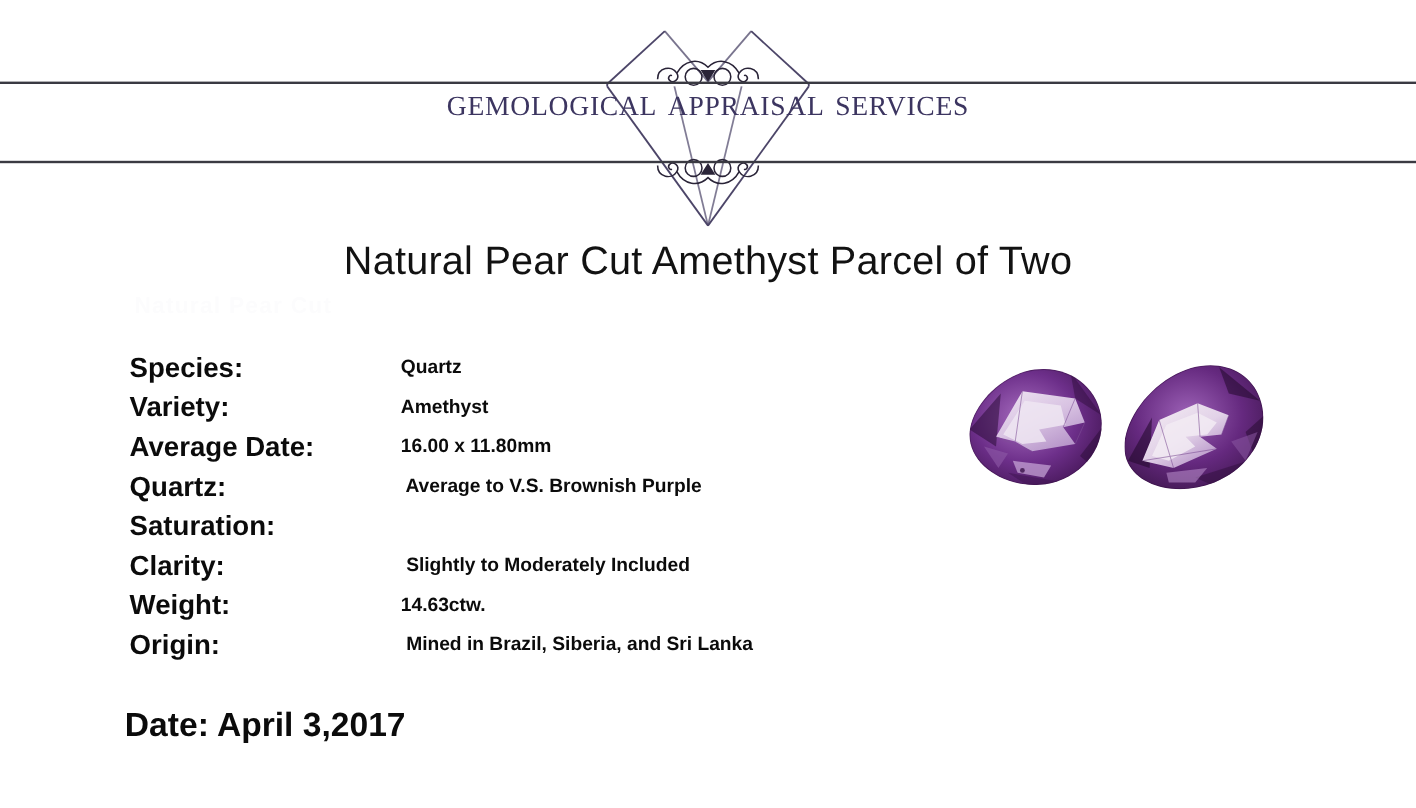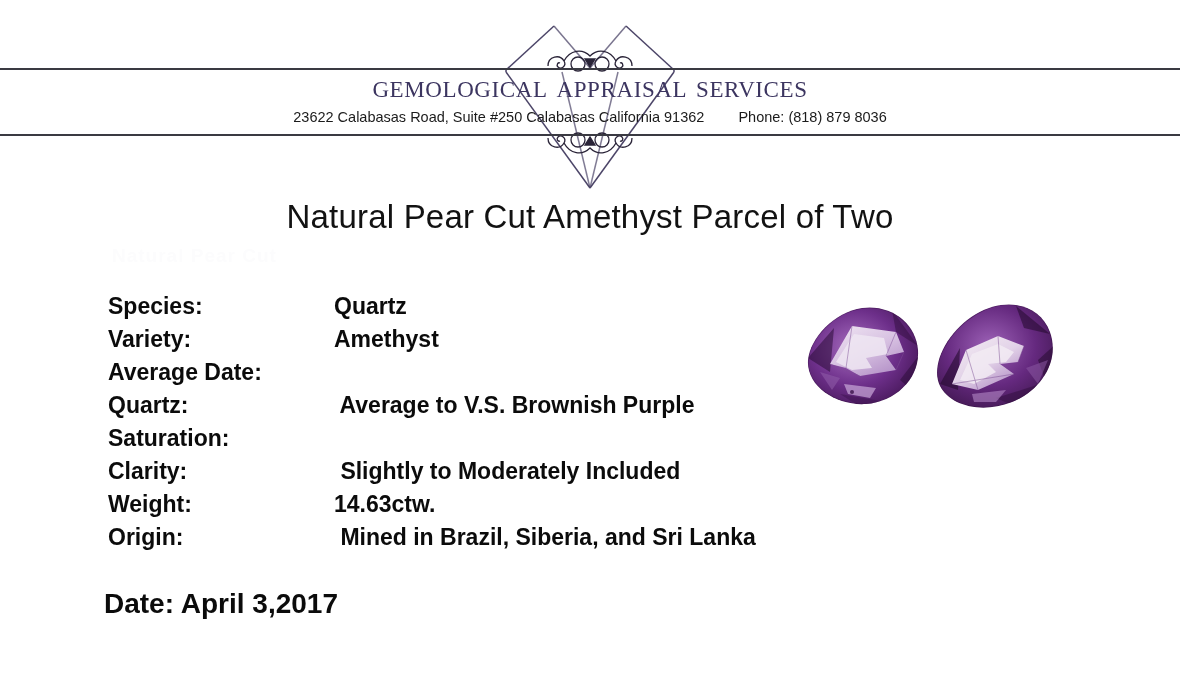--- a/index.html
+++ b/index.html
@@ -113,21 +113,21 @@
     top: 0;
     font-size: 23px;
     font-weight: bold;
     color: #0b0b0b;
     margin-left: 14px;
   }
   .spec-value {
     position: absolute;
     left: 240px;
     top: 0;
-    font-size: 23px;
+    font-size: 16px;
     font-weight: bold;
     color: #0b0b0b;
     white-space: pre;
   }
 
   
   #date-line {
     position: absolute;
     left: 104px;
     top: 588px;
@@ -200,44 +200,41 @@
         <path d="M -5 -3 L 0 5 L 5 -3 Z" fill="#2a2438"></path>
       </g>
     </svg>
   </div>
 
   <div class="rule top"></div>
   <div class="rule bottom"></div>
 
   <div id="company-block">
     <div id="company-name">Gemological Appraisal Services</div>
-    <div id="company-address-row">
-      <span id="company-address">23622 Calabasas Road, Suite #250 Calabasas California 91362</span>
-      <span id="company-phone">Phone: (818) 879 8036</span>
-    </div>
   </div>
 
   <div id="doc-title">Natural Pear Cut Amethyst Parcel of Two</div>
 
   <div id="ghost-artifact">Natural Pear Cut</div>
 
   <div id="spec-list">
 
     <div class="spec-row">
       <span class="spec-label">Species:</span>
       <span class="spec-value">Quartz</span>
     </div>
 
     <div class="spec-row">
       <span class="spec-label">Variety:</span>
       <span class="spec-value">Amethyst</span>
     </div>
 
     <div class="spec-row">
       <span class="spec-label">Average Date:</span>
+      <span class="spec-value">16.00 x 11.80mm</span>
     </div>
 
     <div class="spec-row">
       <span class="spec-label">Quartz:</span>
       <span class="spec-value"> Average to V.S. Brownish Purple</span>
     </div>
 
     <div class="spec-row">
       <span class="spec-label">Saturation:</span>
     </div>

